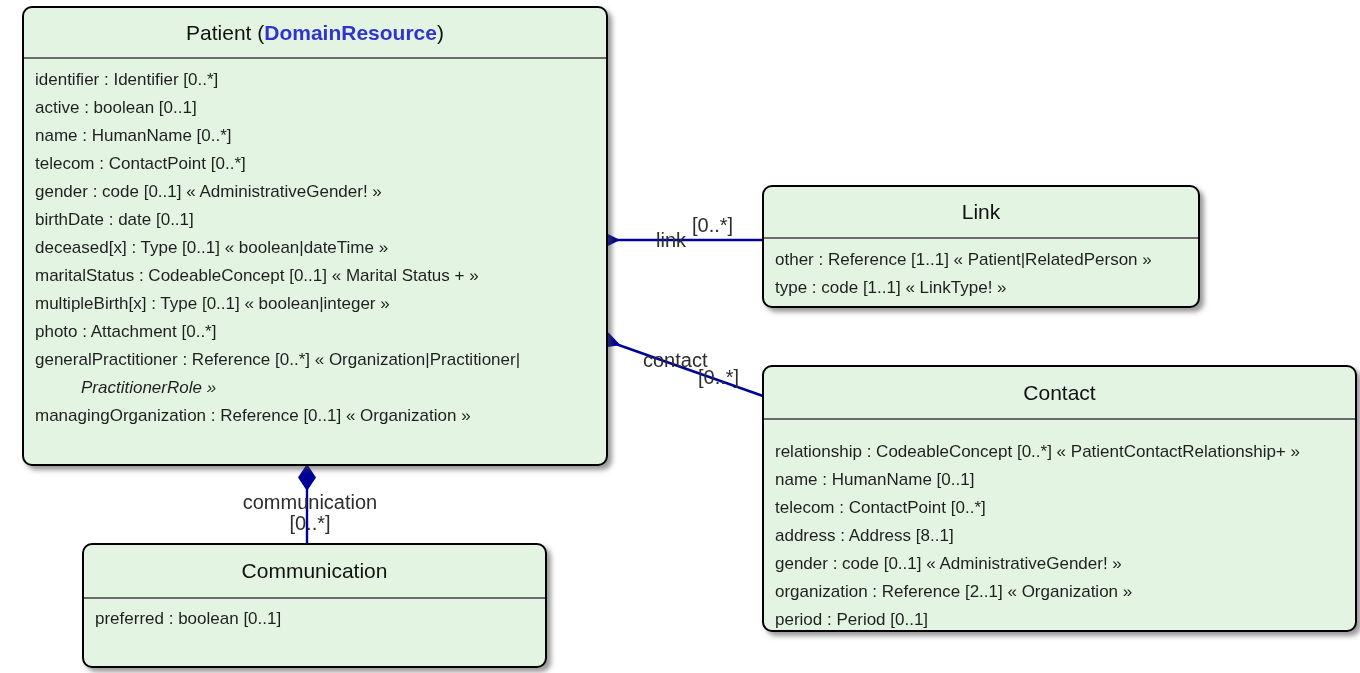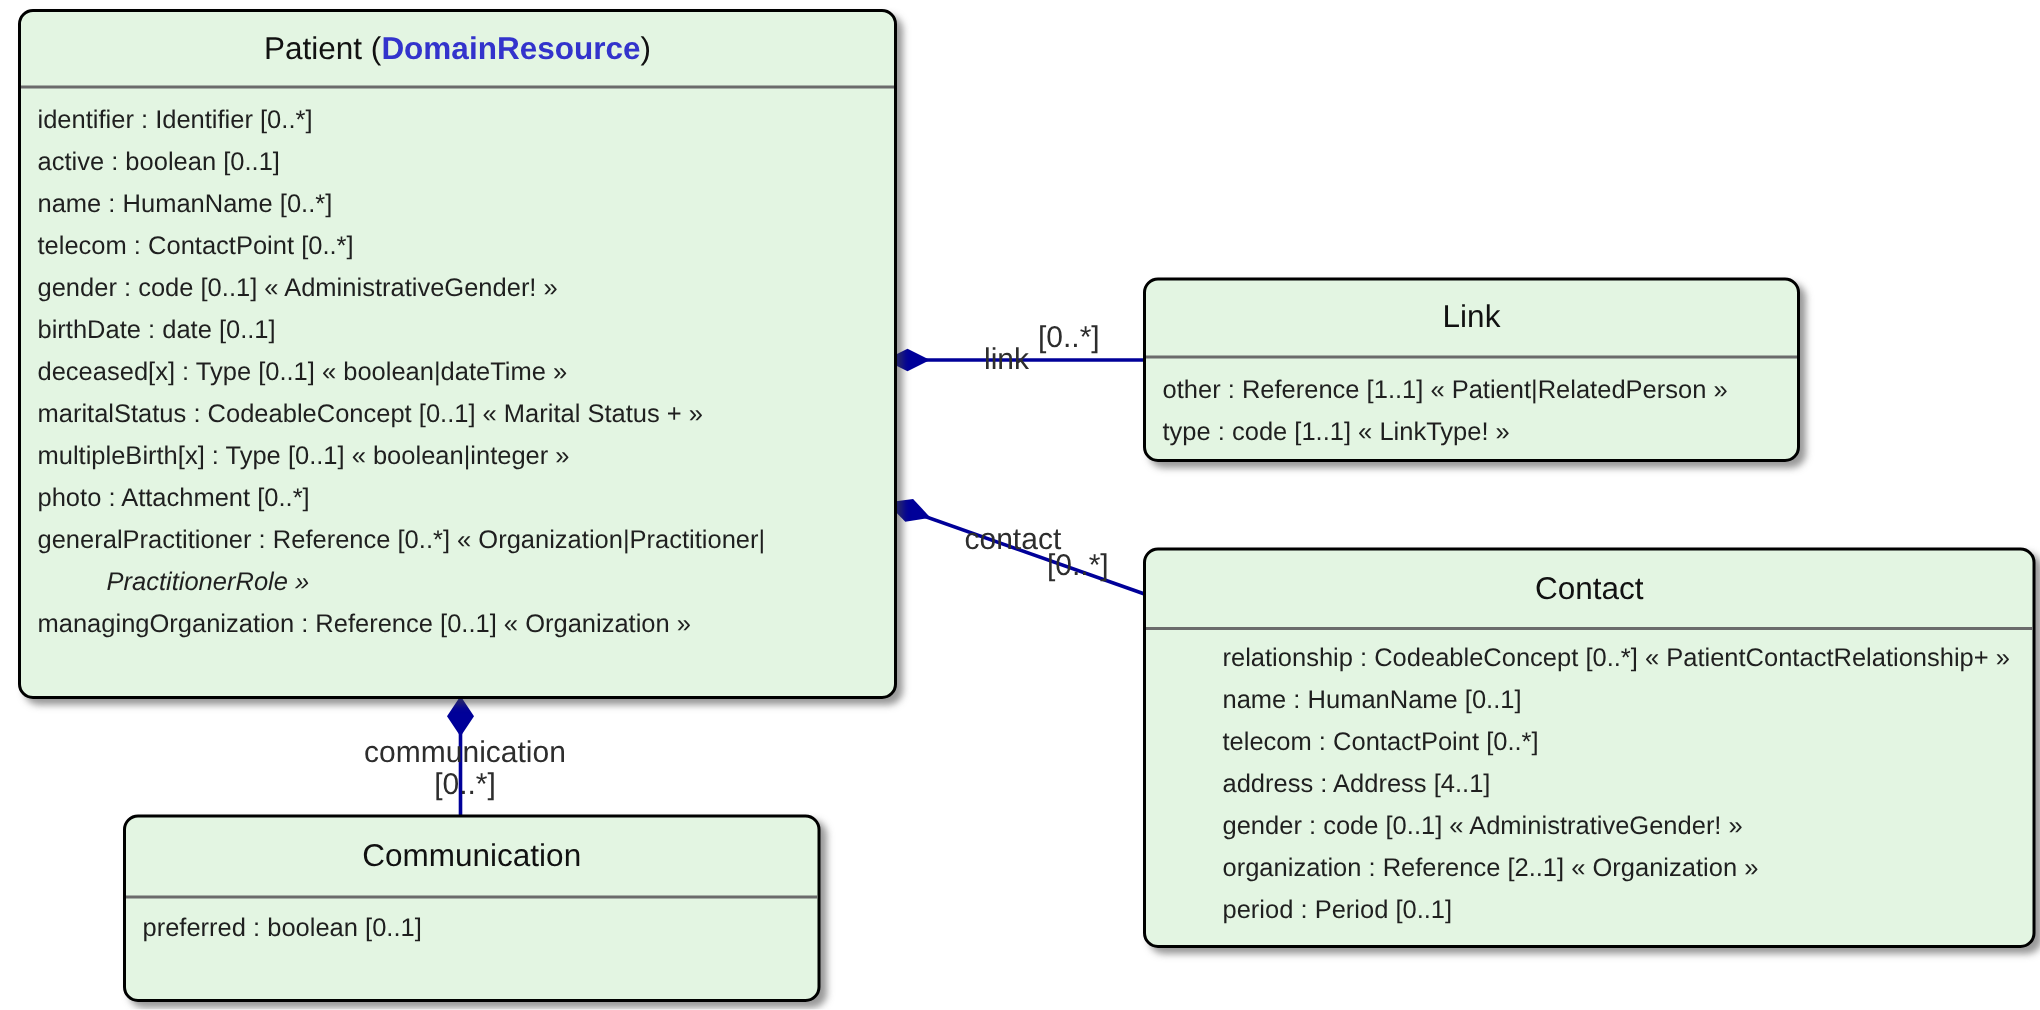--- a/index.html
+++ b/index.html
@@ -57,21 +57,21 @@
     <line x1="592" y1="240" x2="763" y2="240" stroke="#000099" stroke-width="2.4"></line>
     <polygon points="590,240 605,232.5 620,240 605,247.5" fill="#000099"></polygon>
 
     <line x1="596" y1="337" x2="763" y2="396" stroke="#000099" stroke-width="2.4"></line>
     <polygon points="0,0 16,-8 31,0 16,8" transform="translate(591,335) rotate(19)" fill="#000099"></polygon>
 
     <line x1="307" y1="466" x2="307" y2="544" stroke="#000099" stroke-width="2.4"></line>
     <polygon points="307,464 316,477.5 307,491 298,477.5" fill="#000099"></polygon>
   </svg>
 
-  <div class="class-box" style="left:12px;top:6px;width:586px;height:460px;">
+  <div class="class-box" style="left:22px;top:6px;width:586px;height:460px;">
     <div class="class-header" style="height:49px;">
       <span>Patient (</span>
         <span class="hlink">DomainResource</span>
         <span>)</span>
     </div>
     <div class="attrs">
       <div>identifier : Identifier [0..*]</div>
       <div>active : boolean [0..1]</div>
       <div>name : HumanName [0..*]</div>
       <div>telecom : ContactPoint [0..*]</div>
@@ -90,25 +90,25 @@
   <div class="class-box" style="left:762px;top:185px;width:438px;height:123px;">
     <div class="class-header" style="height:50px;">Link</div>
     <div class="attrs">
       <div>other : Reference [1..1] « Patient|RelatedPerson »</div>
       <div>type : code [1..1] « LinkType! »</div>
     </div>
   </div>
 
   <div class="class-box" style="left:762px;top:365px;width:595px;height:267px;">
     <div class="class-header" style="height:51px;">Contact</div>
-    <div class="attrs" style="padding-top:5px;margin-left:40px;">
+    <div class="attrs" style="padding-top:18px;">
       <div>relationship : CodeableConcept [0..*] « PatientContactRelationship+ »</div>
       <div>name : HumanName [0..1]</div>
       <div>telecom : ContactPoint [0..*]</div>
-      <div>address : Address [4..1]</div>
+      <div>address : Address [8..1]</div>
       <div>gender : code [0..1] « AdministrativeGender! »</div>
       <div>organization : Reference [2..1] « Organization »</div>
       <div>period : Period [0..1]</div>
     </div>
   </div>
 
   <div class="class-box" style="left:82px;top:543px;width:465px;height:125px;">
     <div class="class-header" style="height:52px;">Communication</div>
     <div class="attrs" style="padding-top:6px;">
       <div>preferred : boolean [0..1]</div>

